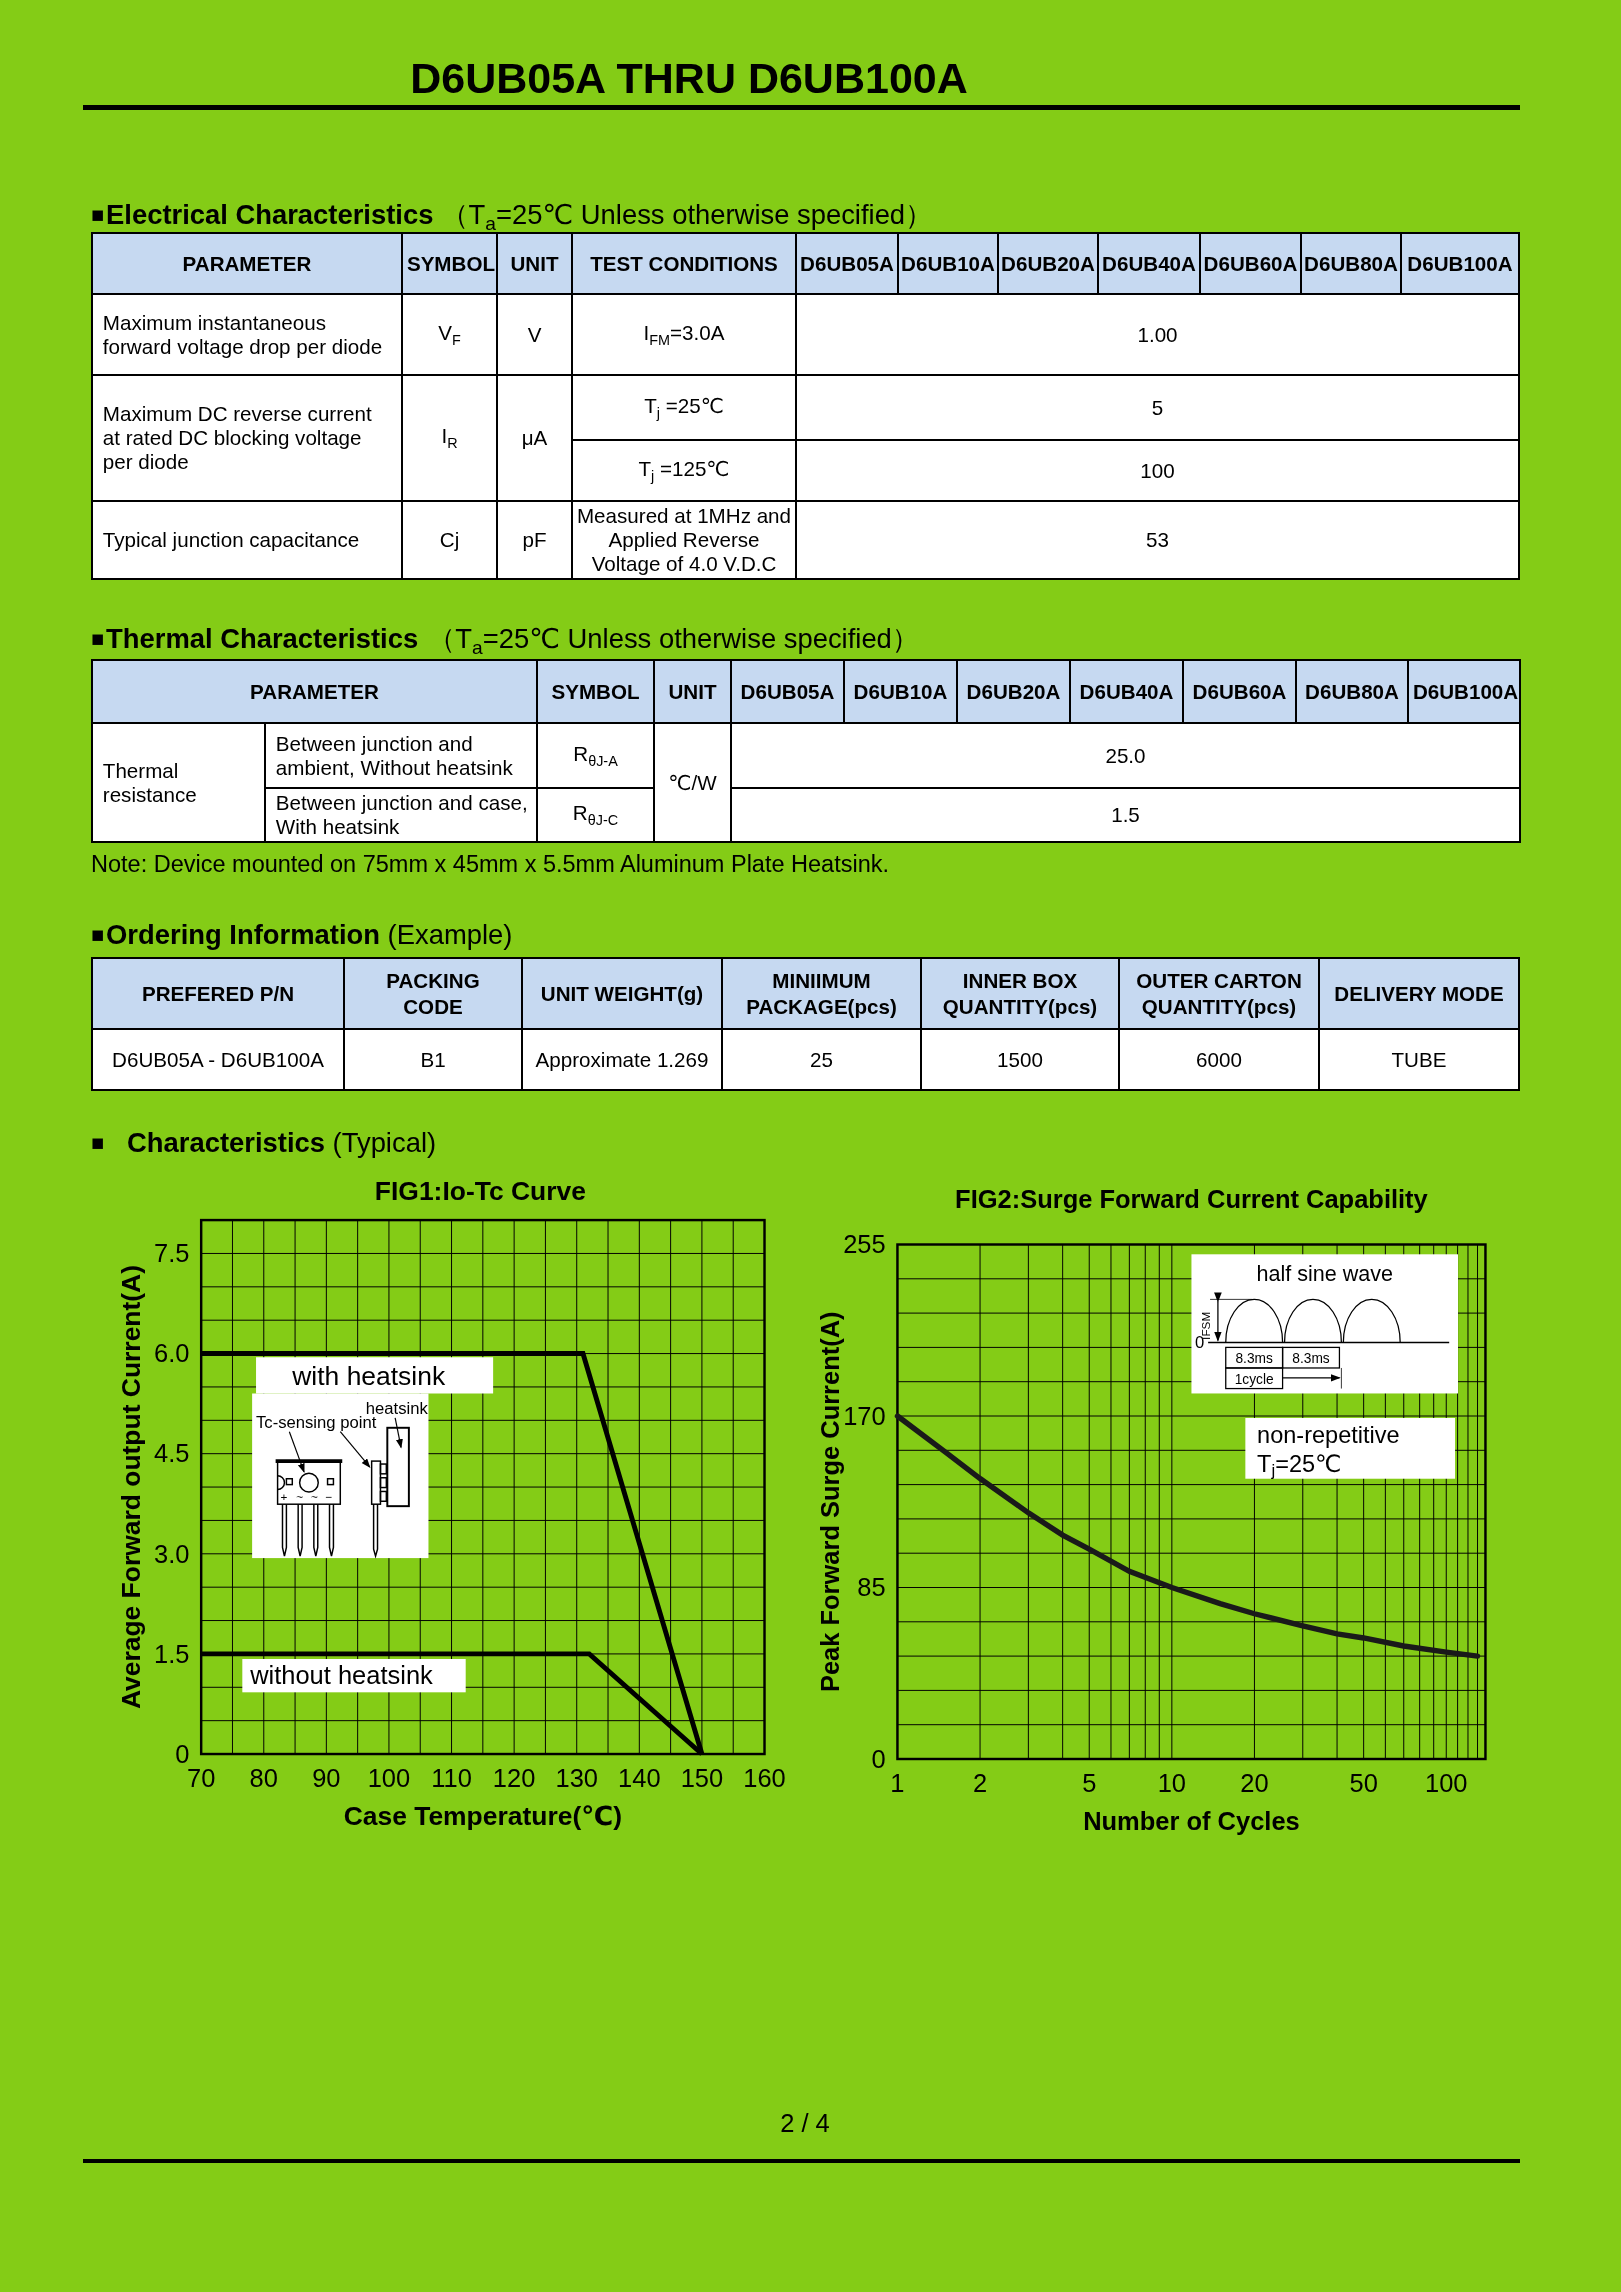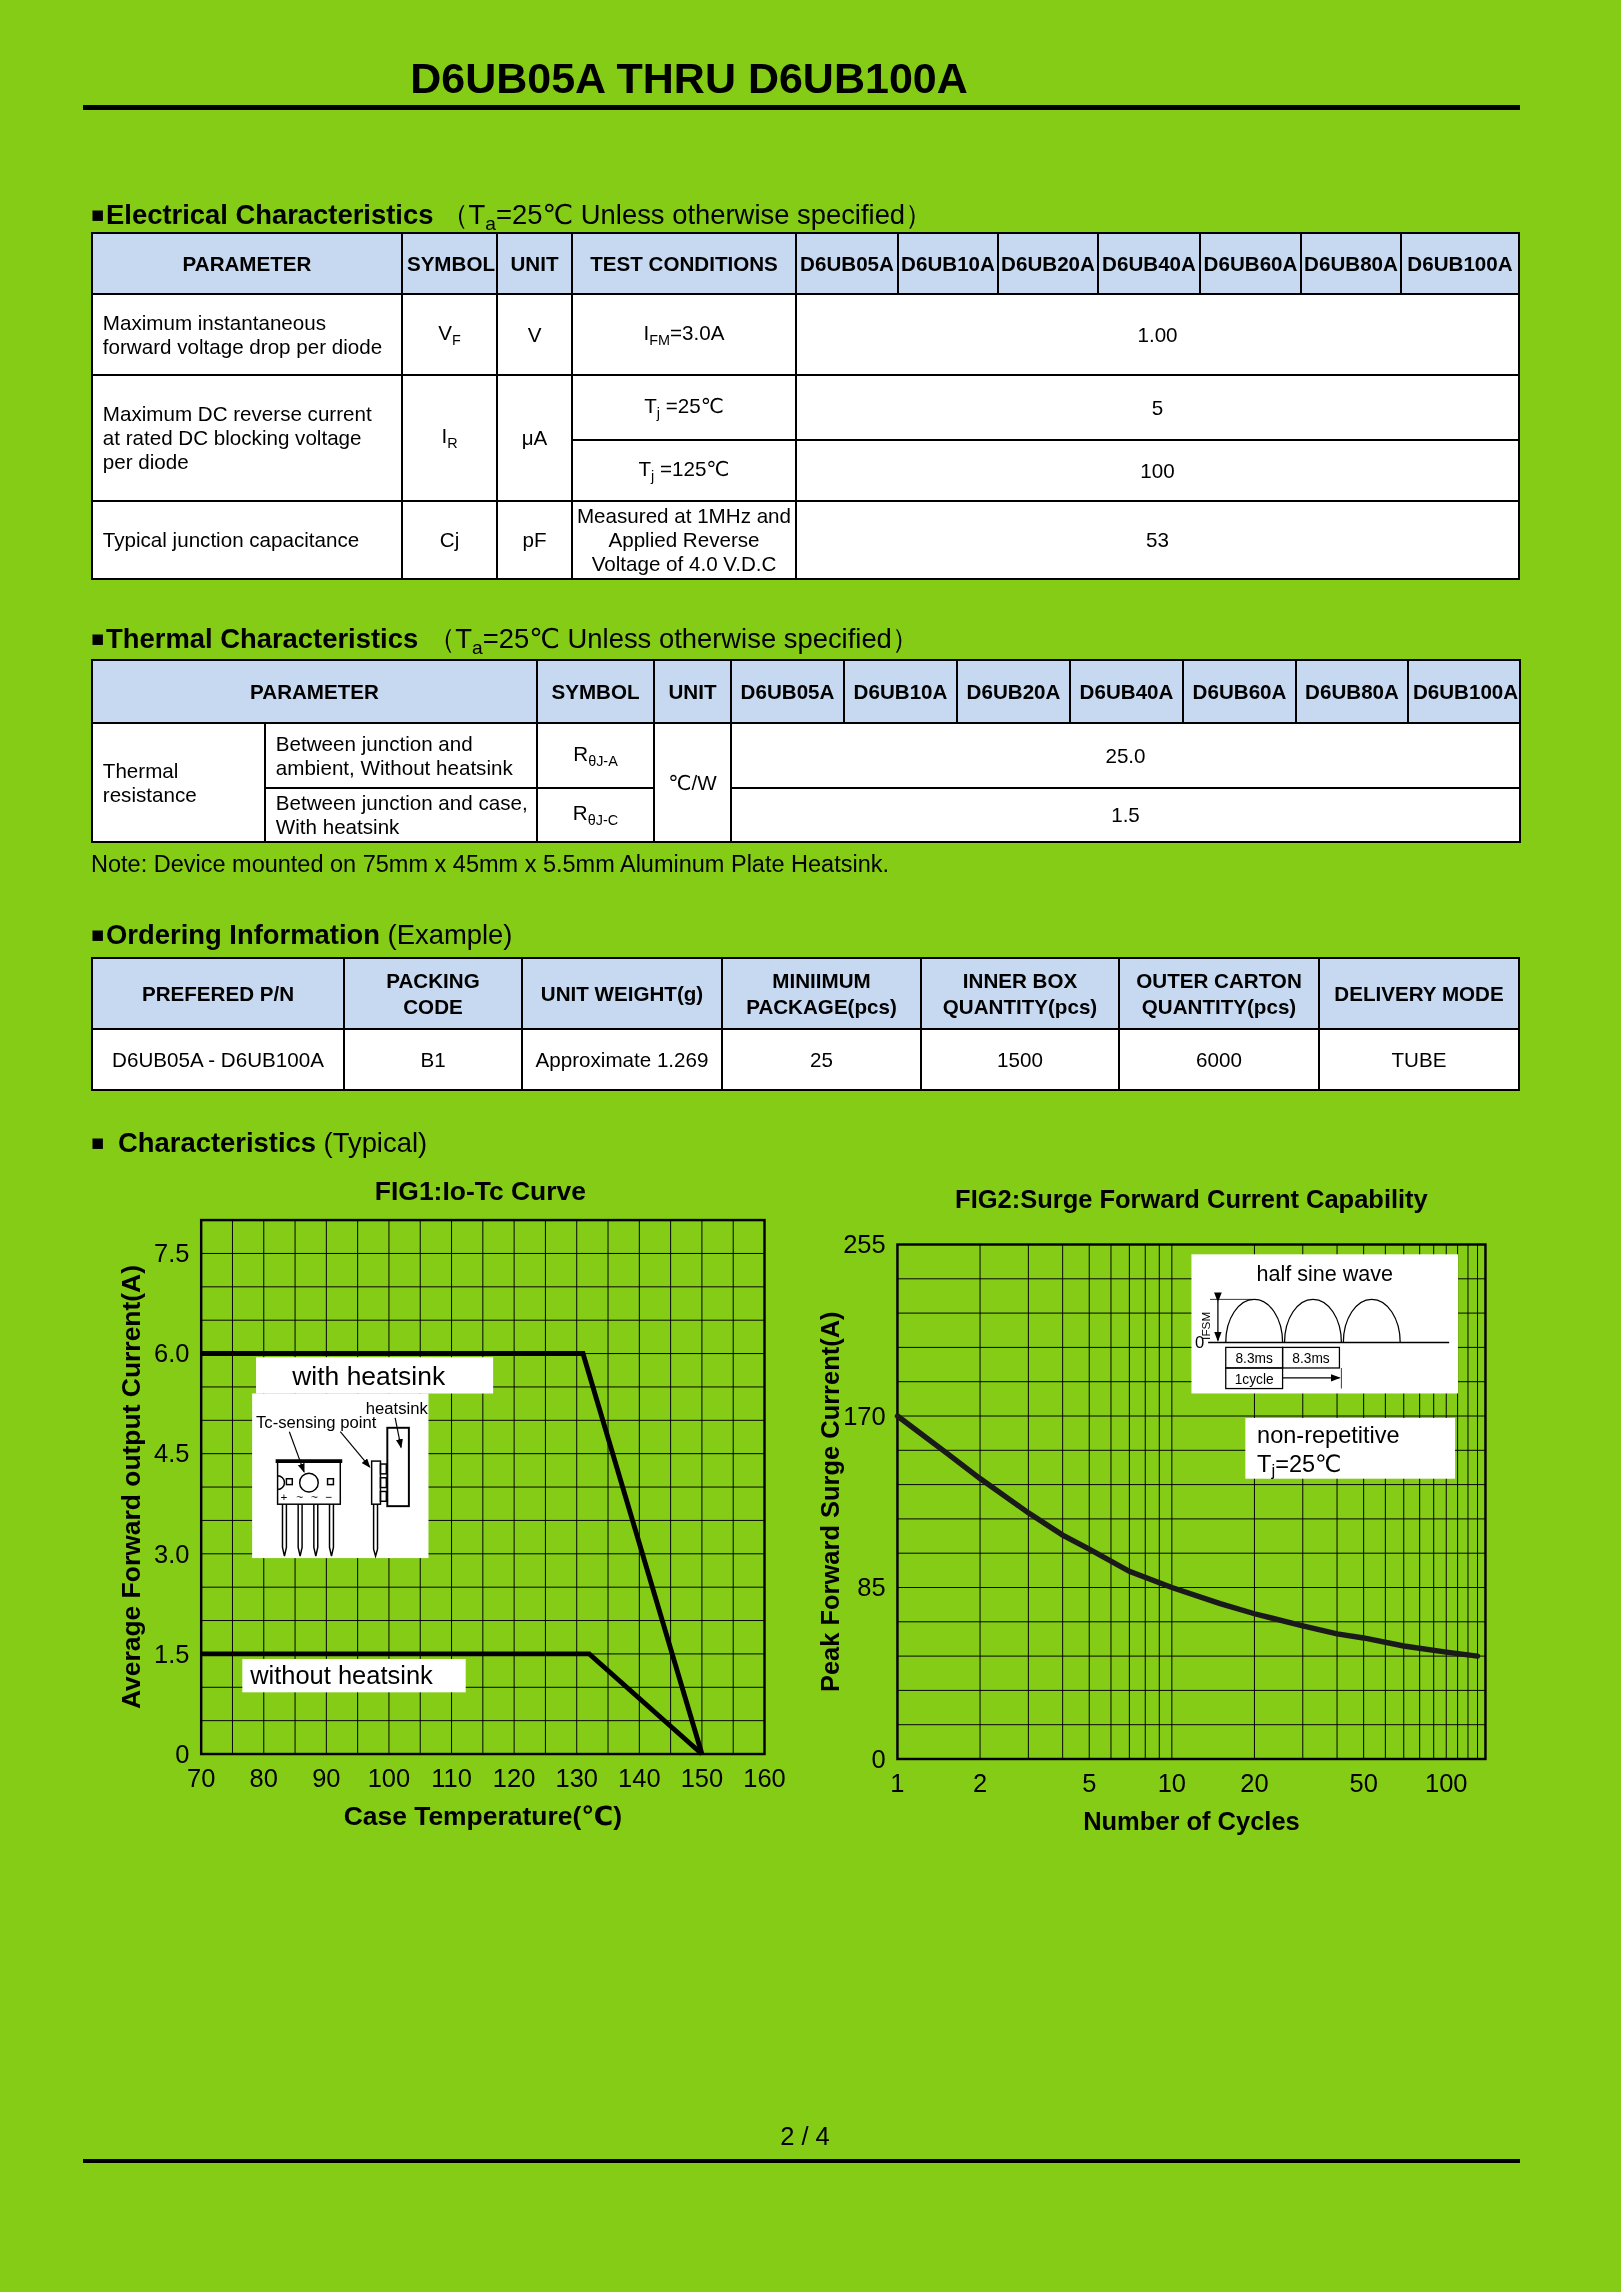--- a/index.html
+++ b/index.html
@@ -12,21 +12,21 @@
   .sec .bullet{font-size:21.6px;vertical-align:2px;margin-right:2px;}
   .sec .b{font-weight:bold;}
   .sec .n{font-weight:normal;}
   sub{font-size:70%;}
   table{border-collapse:collapse;table-layout:fixed;border:2.9px solid #000;background:#fff;}
   td{border:2px solid #000;font-size:20.6px;text-align:center;vertical-align:middle;padding:2px 3.9px;overflow:hidden;}
   td.hd{background:#C6D9F1;font-weight:bold;margin-left:25px;}
   td.left{text-align:left;padding-left:9.8px;padding-right:7.8px;}
   td.pre{white-space:pre-line;line-height:1.25;}
   .note{font-size:23.5px;}
-  .footer{font-size:25.5px;margin-top:13px;}
+  .footer{font-size:25.5px;}
   .fig svg text{fill:#000;}
 </style>
 </head>
 <body>
 
 <div class="page">
 
   <div class="abs doc-title" style="left:689px;top:54px;transform:translateX(-50%);">D6UB05A THRU D6UB100A</div>
   <div class="abs rule" style="left:83px;top:105px;width:1437px;height:4.9px;"></div>
 
@@ -172,21 +172,21 @@
       <td>Approximate 1.269</td>
       <td>25</td>
       <td>1500</td>
       <td>6000</td>
       <td>TUBE</td>
     </tr>
   </tbody>
     </table>
 
   <div class="abs sec" style="left:91px;top:1127px;">
-    <span class="bullet">■</span><span class="b" style="margin-left:12px;">Characteristics</span><span class="n"> (Typical)</span>
+    <span class="bullet">■</span><span class="b" style="margin-left:21px;">Characteristics</span><span class="n"> (Typical)</span>
   </div>
 
   <div class="abs fig" id="fig1" style="left:113px;top:1171px;width:676px;height:686px;"><svg width="676" height="686" font-family="Liberation Sans, DejaVu Sans, sans-serif" viewBox="0 0 690 700">
         <defs>
           <marker id="ah1" markerWidth="9" markerHeight="8" refX="7" refY="3" orient="auto">
             <path d="M0,0L8,3L0,6Z" fill="#000"></path>
           </marker>
         </defs>
         <text x="375" y="30" text-anchor="middle" font-size="27" font-weight="bold">FIG1:Io-Tc Curve</text>
         <g stroke="#000" stroke-width="1">

